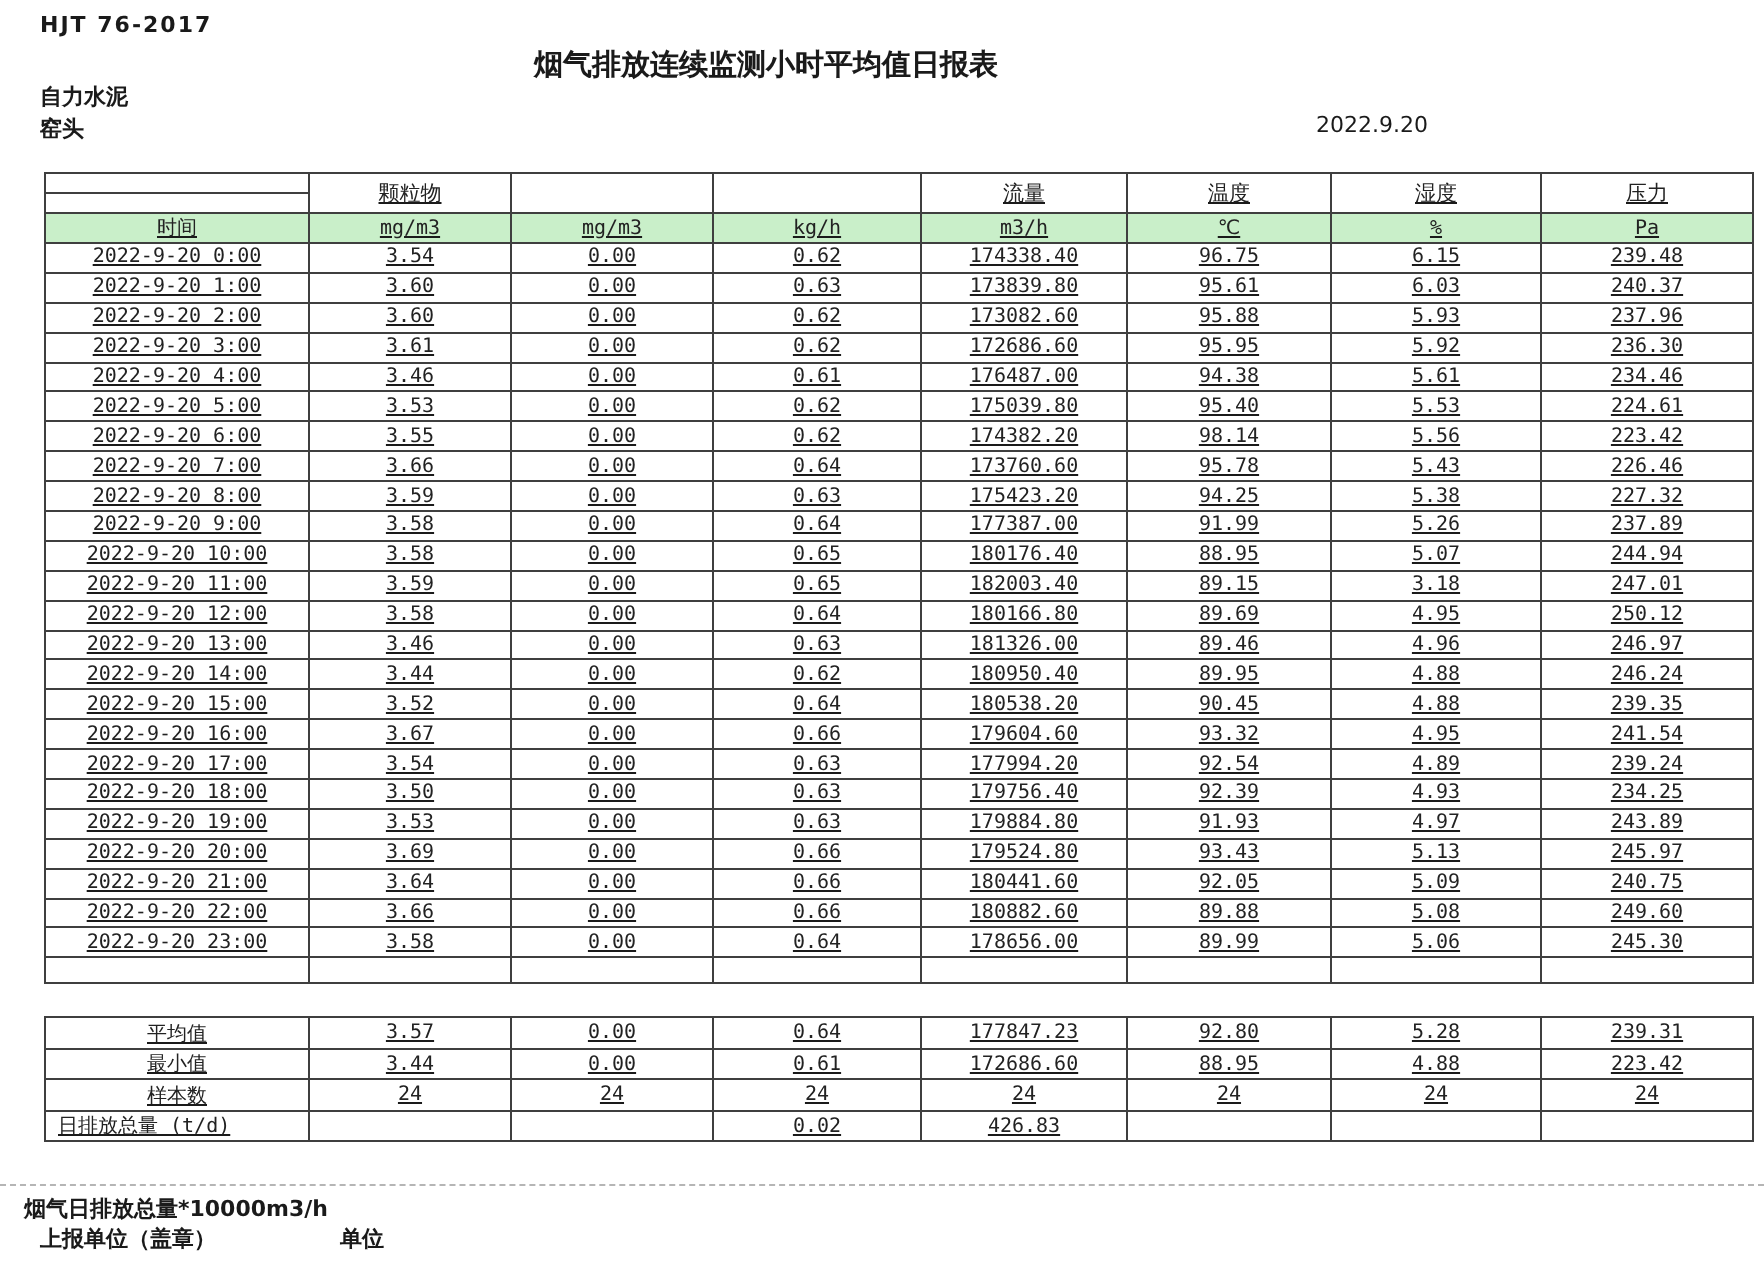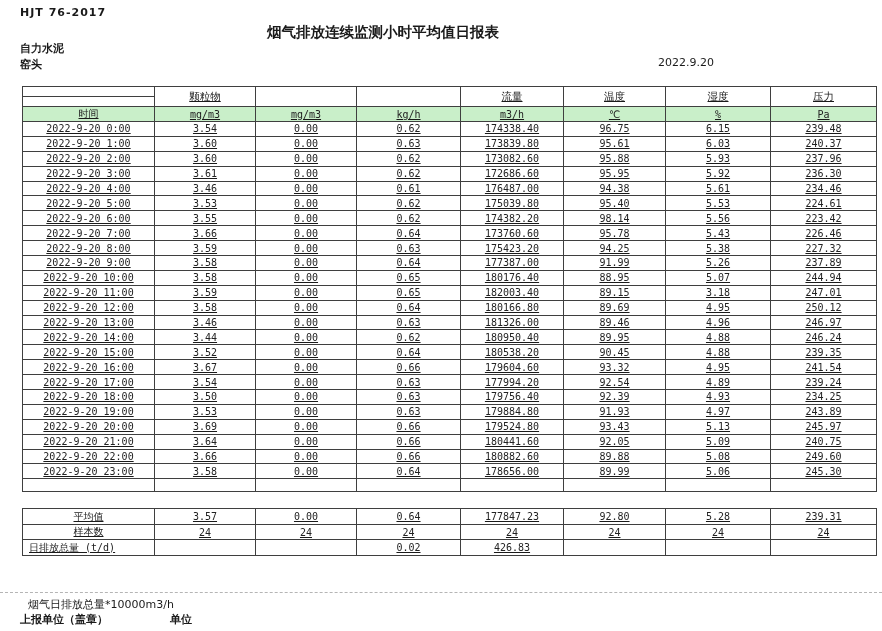--- a/index.html
+++ b/index.html
@@ -25,21 +25,21 @@
   thead td.grp{height:9px;}
   thead td.grp-label{font-size:10.5px;}
   tr.unit-row td{background:#c9efc9;height:14px;margin-top:11px;}
   tbody.data td{height:13.9px;}
   tr.spacer td{height:12px;}
   table.summary{margin-top:16px;}
   table.summary td{height:14.5px;}
   td.left{text-align:left;padding-left:6px;}
 
   .page-break-line{position:absolute;left:0;top:592px;width:882px;border-top:1px dashed #b5b5b5;}
-  .footer-note{position:absolute;left:28px;top:597px;font-size:11px;font-weight:normal;}
+  .footer-note{position:absolute;left:12px;top:597px;font-size:11px;font-weight:bold;}
   .footer-report-unit{position:absolute;left:20px;top:612px;font-size:11px;font-weight:bold;}
   .footer-unit{position:absolute;left:170px;top:612px;font-size:11px;font-weight:bold;}
 </style>
 </head>
 <body>
 
 <div class="doc-code">HJT 76-2017</div>
 <div class="title">烟气排放连续监测小时平均值日报表</div>
 <div class="company">自力水泥</div>
 <div class="location">窑头</div>
@@ -352,20 +352,30 @@
           <td>平均值</td>
           <td>3.57</td>
           <td>0.00</td>
           <td>0.64</td>
           <td>177847.23</td>
           <td>92.80</td>
           <td>5.28</td>
           <td>239.31</td>
         </tr>
         <tr>
+          <td>最小值</td>
+          <td>3.44</td>
+          <td>0.00</td>
+          <td>0.61</td>
+          <td>172686.60</td>
+          <td>88.95</td>
+          <td>4.88</td>
+          <td>223.42</td>
+        </tr>
+        <tr>
           <td>样本数</td>
           <td>24</td>
           <td>24</td>
           <td>24</td>
           <td>24</td>
           <td>24</td>
           <td>24</td>
           <td>24</td>
         </tr>
         <tr>

